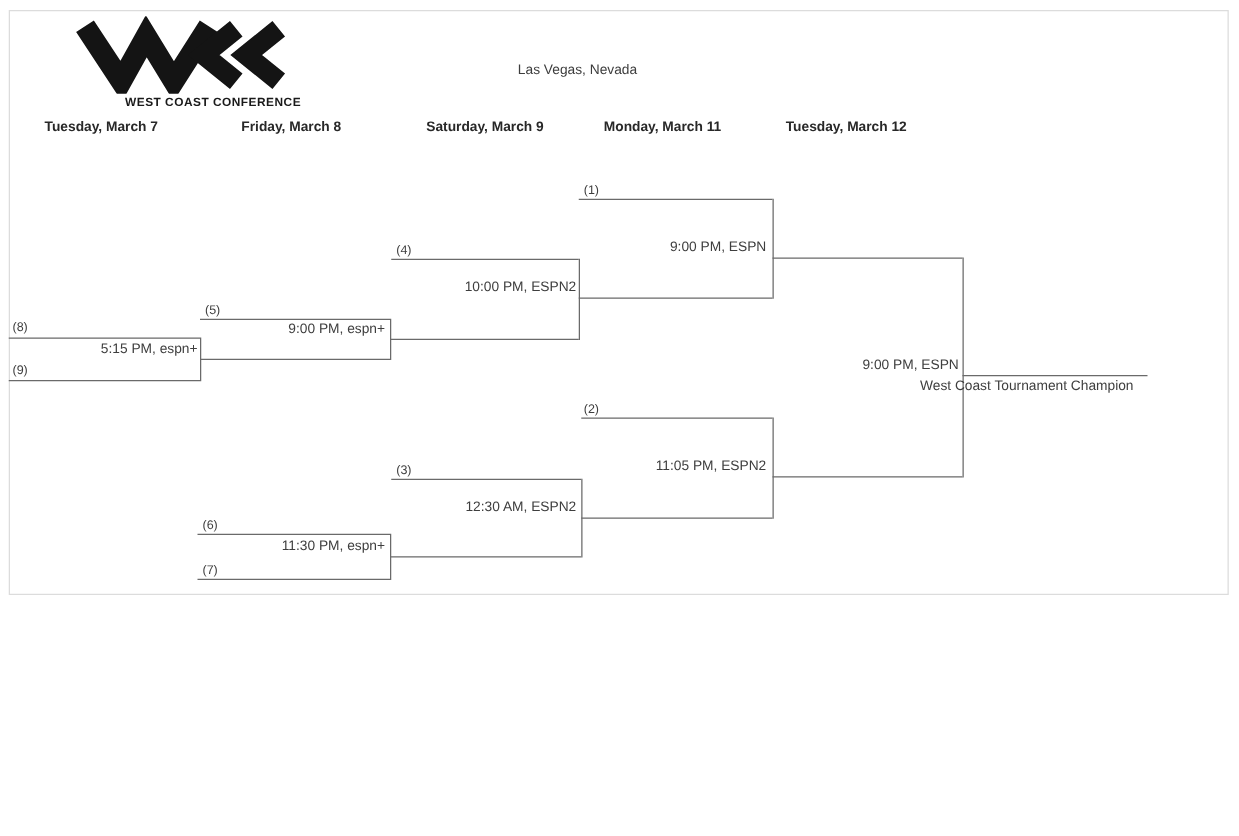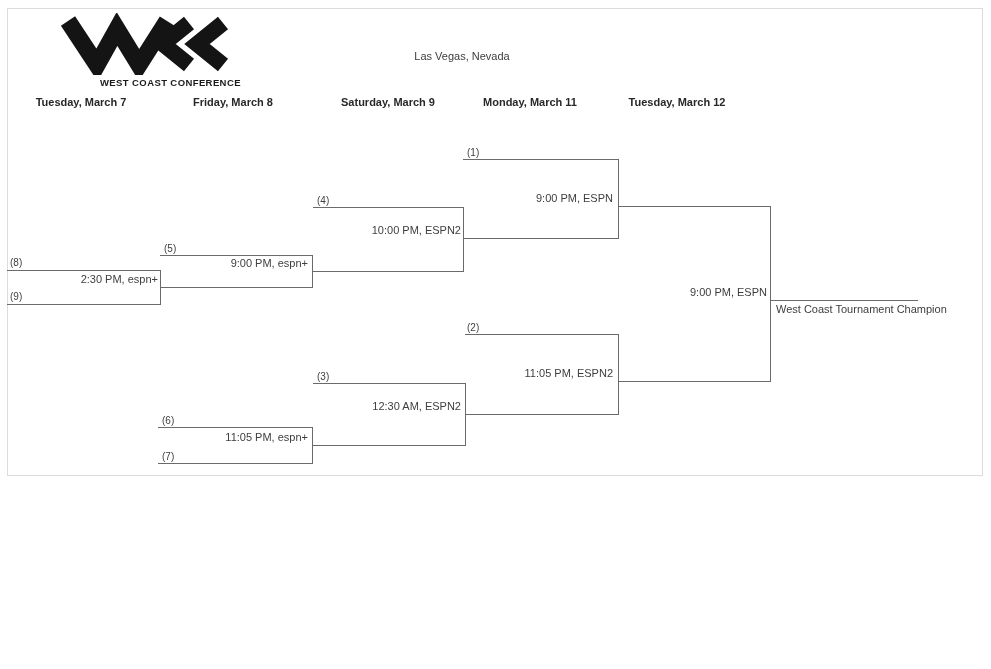--- a/index.html
+++ b/index.html
@@ -38,21 +38,21 @@
   .hl{position:absolute;height:1px;background:#6a6a6a;}
   .vl{position:absolute;width:1px;background:#6a6a6a;}
   
   .seed{
     position:absolute;font-size:10px;color:#3e3e3e;white-space:nowrap;
   }
   .time{
     position:absolute;font-size:11px;color:#3e3e3e;white-space:nowrap;text-align:right;
   }
   .champ-label{
-    position:absolute;left:776px;top:303px;
+    position:absolute;left:736px;top:303px;
     font-size:11px;color:#3e3e3e;white-space:nowrap;
   }
 </style>
 </head>
 <body>
 
 <div id="stage">
 
   <div class="frame"></div>
 
@@ -107,23 +107,23 @@
   <div class="seed" style="left:10px;top:257px">(8)</div>
   <div class="seed" style="left:10px;top:291px">(9)</div>
   <div class="seed" style="left:164px;top:243px">(5)</div>
   <div class="seed" style="left:162px;top:415px">(6)</div>
   <div class="seed" style="left:162px;top:451px">(7)</div>
   <div class="seed" style="left:317px;top:195px">(4)</div>
   <div class="seed" style="left:317px;top:371px">(3)</div>
   <div class="seed" style="left:467px;top:147px">(1)</div>
   <div class="seed" style="left:467px;top:322px">(2)</div>
 
-  <div class="time" style="right:833px;top:273px">2:30 PM, espn+</div>
+  <div class="time" style="right:833px;top:273px">5:15 PM, espn+</div>
   <div class="time" style="right:683px;top:257px">9:00 PM, espn+</div>
-  <div class="time" style="right:683px;top:431px">11:05 PM, espn+</div>
+  <div class="time" style="right:683px;top:431px">11:30 PM, espn+</div>
   <div class="time" style="right:530px;top:224px">10:00 PM, ESPN2</div>
   <div class="time" style="right:530px;top:400px">12:30 AM, ESPN2</div>
   <div class="time" style="right:378px;top:192px">9:00 PM, ESPN</div>
   <div class="time" style="right:378px;top:367px">11:05 PM, ESPN2</div>
   <div class="time" style="right:224px;top:286px">9:00 PM, ESPN</div>
 
   <div class="champ-label">West Coast Tournament Champion</div>
 
 </div>
 

